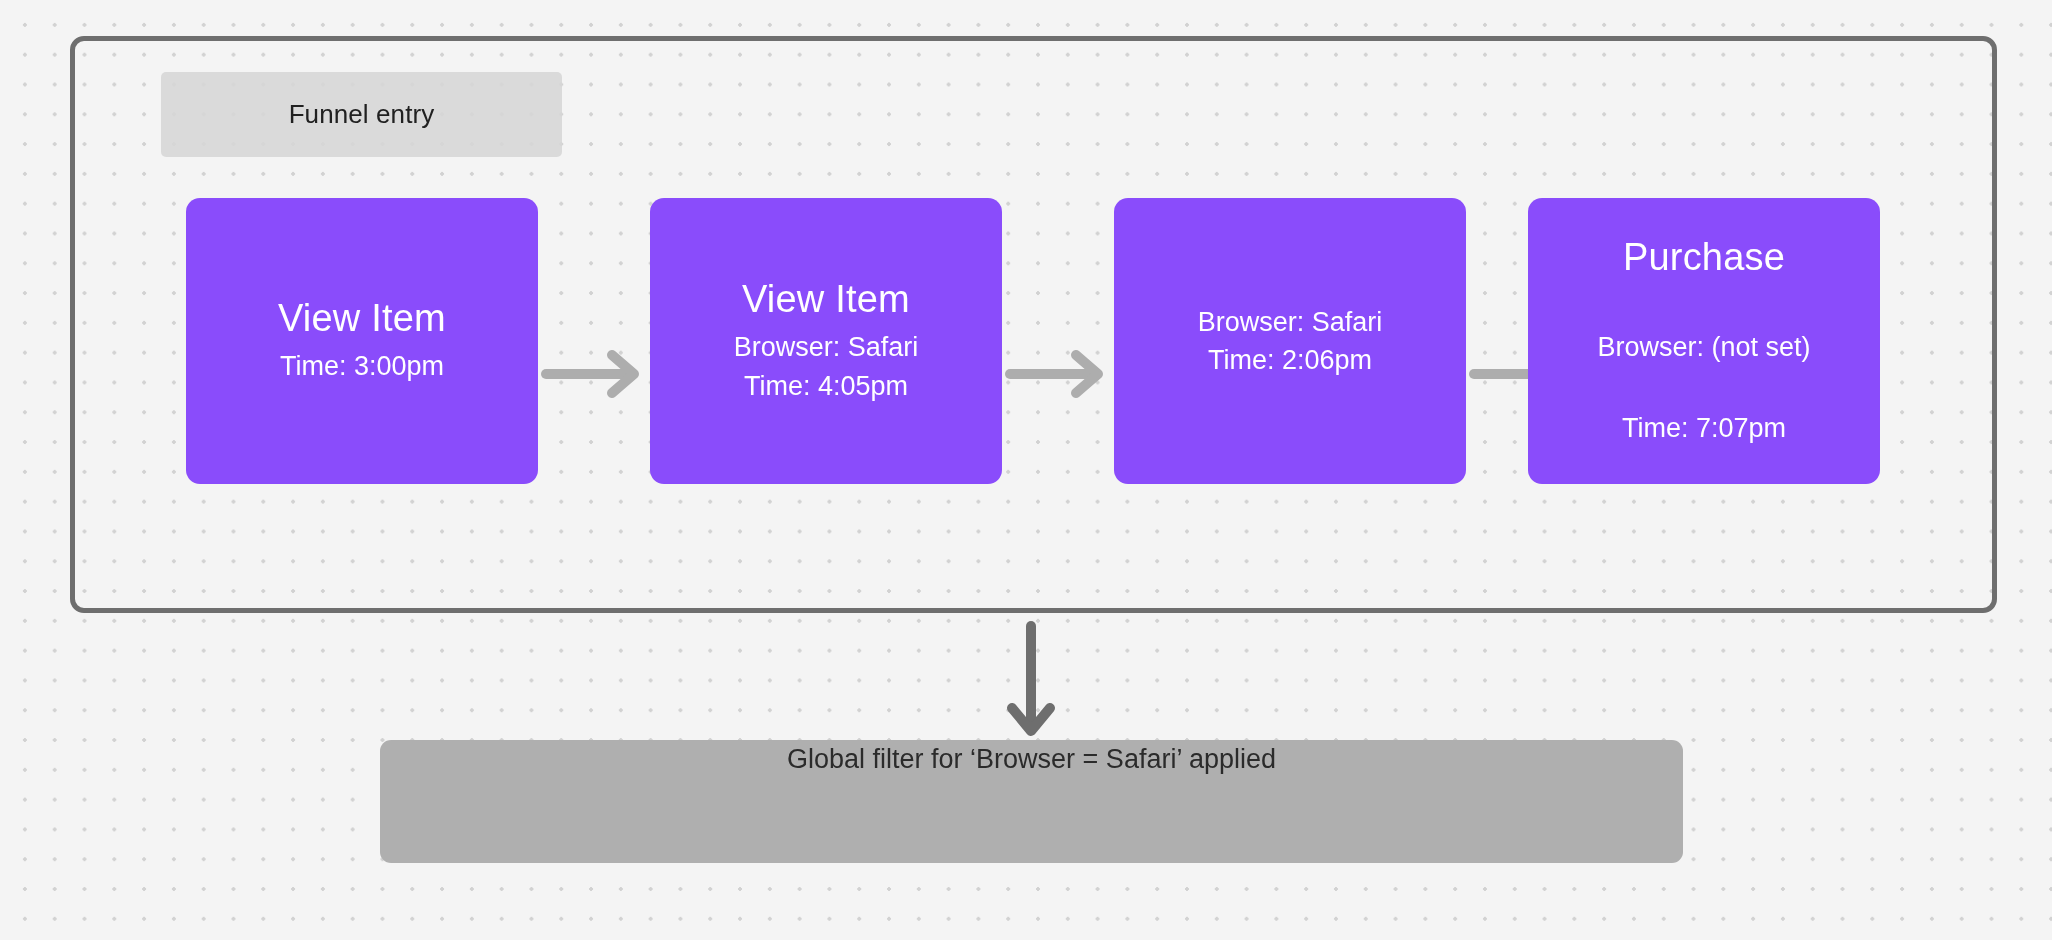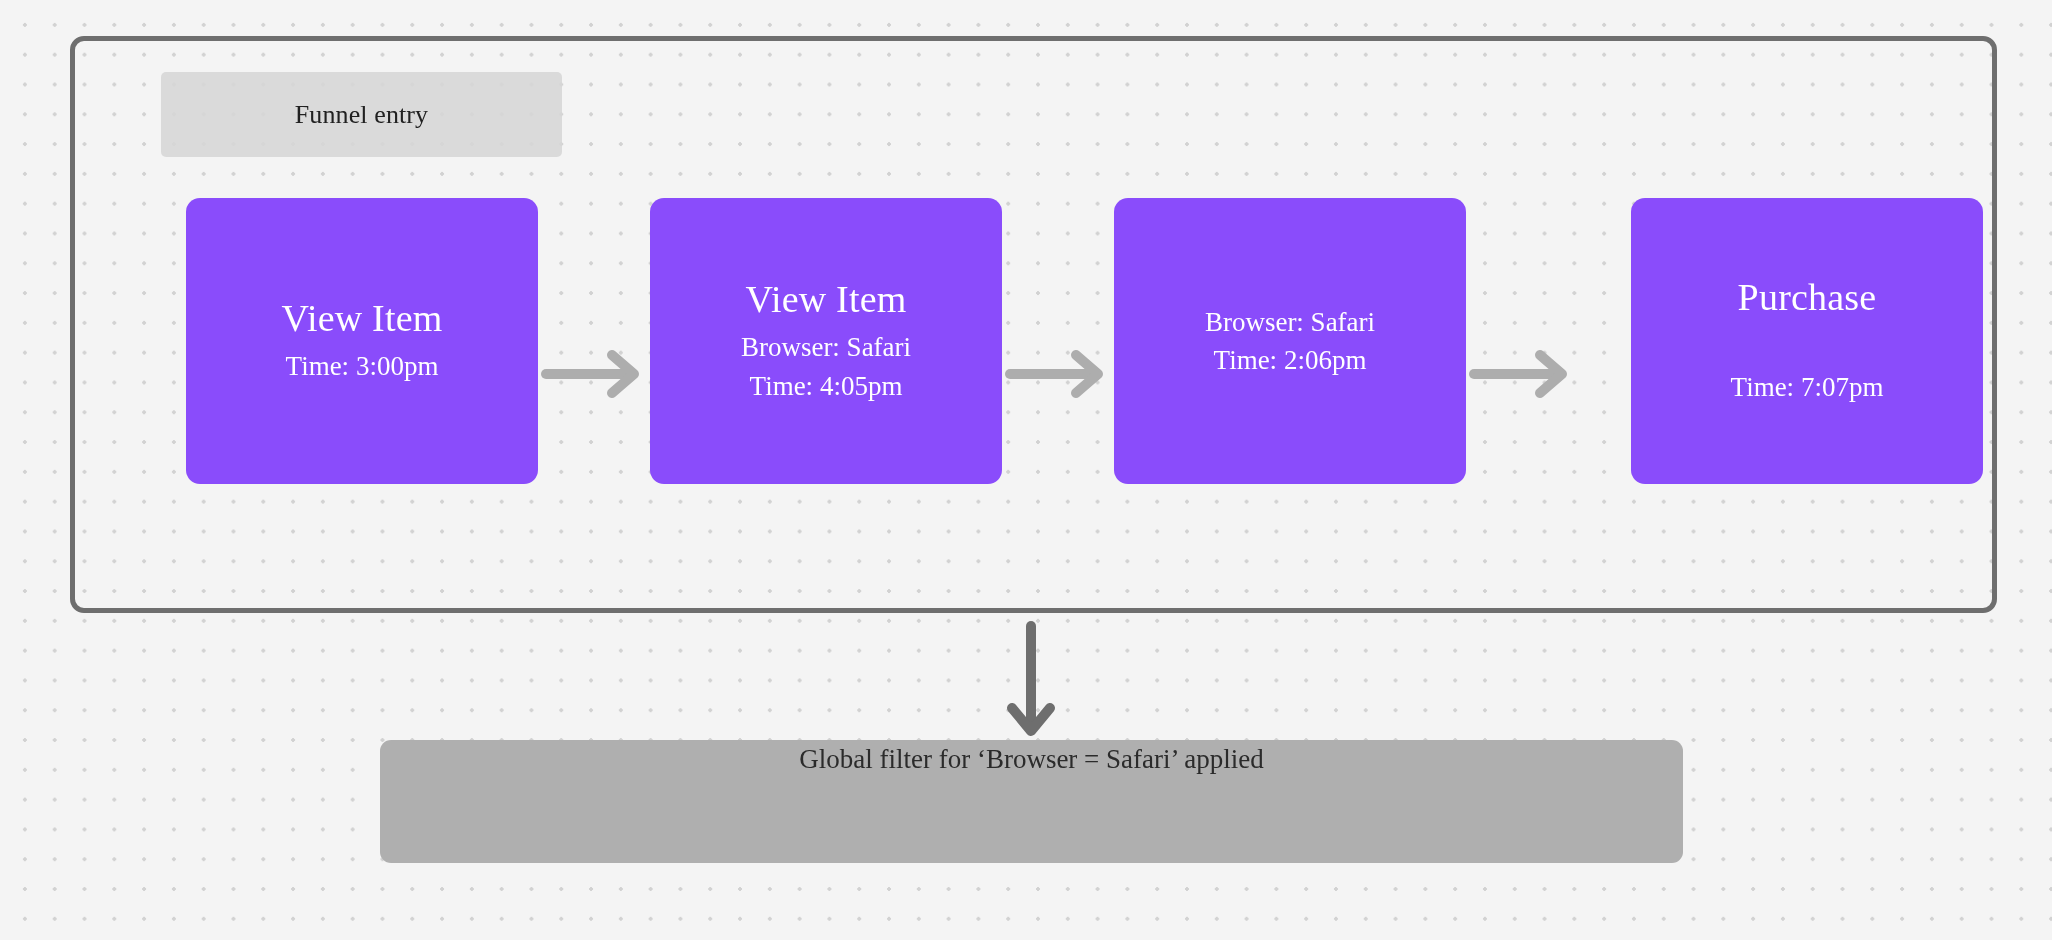--- a/index.html
+++ b/index.html
@@ -16,21 +16,20 @@
     background-color: #f4f4f4;
     background-image: radial-gradient(circle, #d2d2d2 1.9px, transparent 2px);
     background-size: 29.8px 29.8px;
     background-position: 10px 10px;
     position: relative;
   }
 
   #canvas {
     position: absolute;
     inset: 0;
-    font-family: Liberation Serif, serif;
   }
 
   
   #funnel-group {
     position: absolute;
     left: 70px;
     top: 36px;
     width: 1927px;
     height: 577px;
     border: 5px solid #6e6e6e;
@@ -85,21 +84,21 @@
     font-size: 27px;
     line-height: 1.42;
     font-weight: 400;
     white-space: nowrap;
   }
   .step-card .card-title + .card-line { margin-top: 7px; }
 
   #step-card-0 { left: 186px; }
   #step-card-1 { left: 650px; }
   #step-card-2 { left: 1114px; }
-  #step-card-3 { left: 1631px; gap: 42px; }
+  #step-card-3 { left: 1528px; gap: 42px; }
 
   
   .flow-arrow-h {
     position: absolute;
     top: 348px;
     width: 104px;
     height: 52px;
   }
   #flow-arrow-h-0 { left: 540px; }
   #flow-arrow-h-1 { left: 1004px; }
@@ -185,20 +184,21 @@
     <svg width="104" height="52" viewBox="0 0 104 52" aria-hidden="true">
       <g fill="none" stroke="#adadad" stroke-width="10" stroke-linecap="round" stroke-linejoin="round">
         <line x1="6" y1="26" x2="90" y2="26"></line>
         <polyline points="72,7 94,26 72,45"></polyline>
       </g>
     </svg>
   </div>
 
   <div class="step-card" id="step-card-3">
     <div class="card-title">Purchase</div>
+    <div class="card-line">Browser: (not set)</div>
     <div class="card-line">Time: 7:07pm</div>
   </div>
 
   <div id="flow-arrow-v">
     <svg width="52" height="120" viewBox="0 0 52 120" aria-hidden="true">
       <g fill="none" stroke="#6e6e6e" stroke-width="10" stroke-linecap="round" stroke-linejoin="round">
         <line x1="26" y1="6" x2="26" y2="106"></line>
         <polyline points="7,88 26,111 45,88"></polyline>
       </g>
     </svg>

